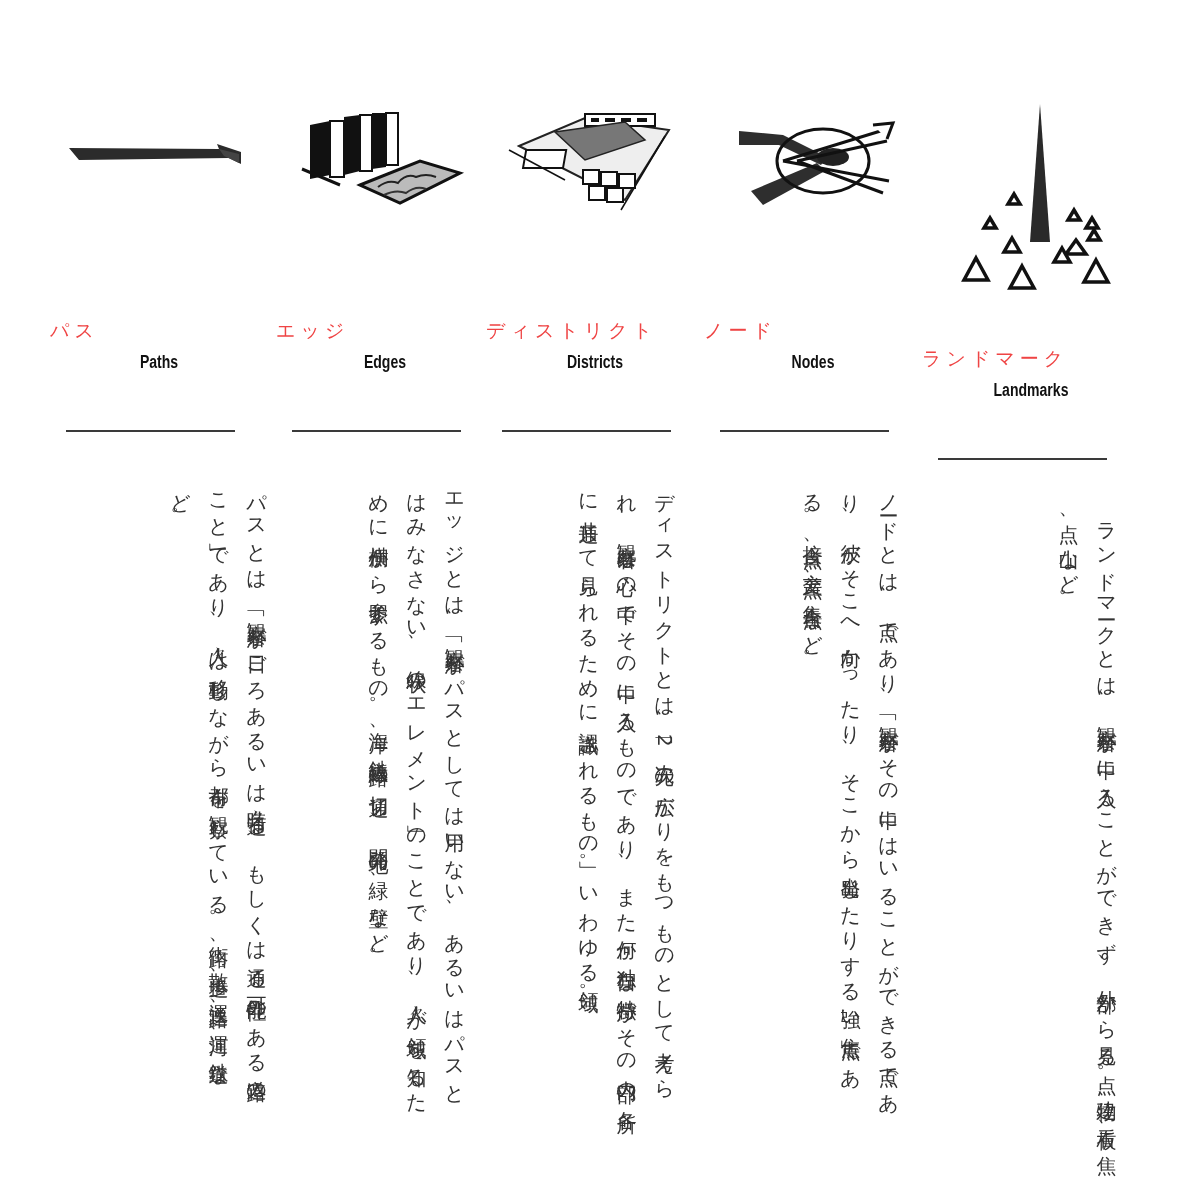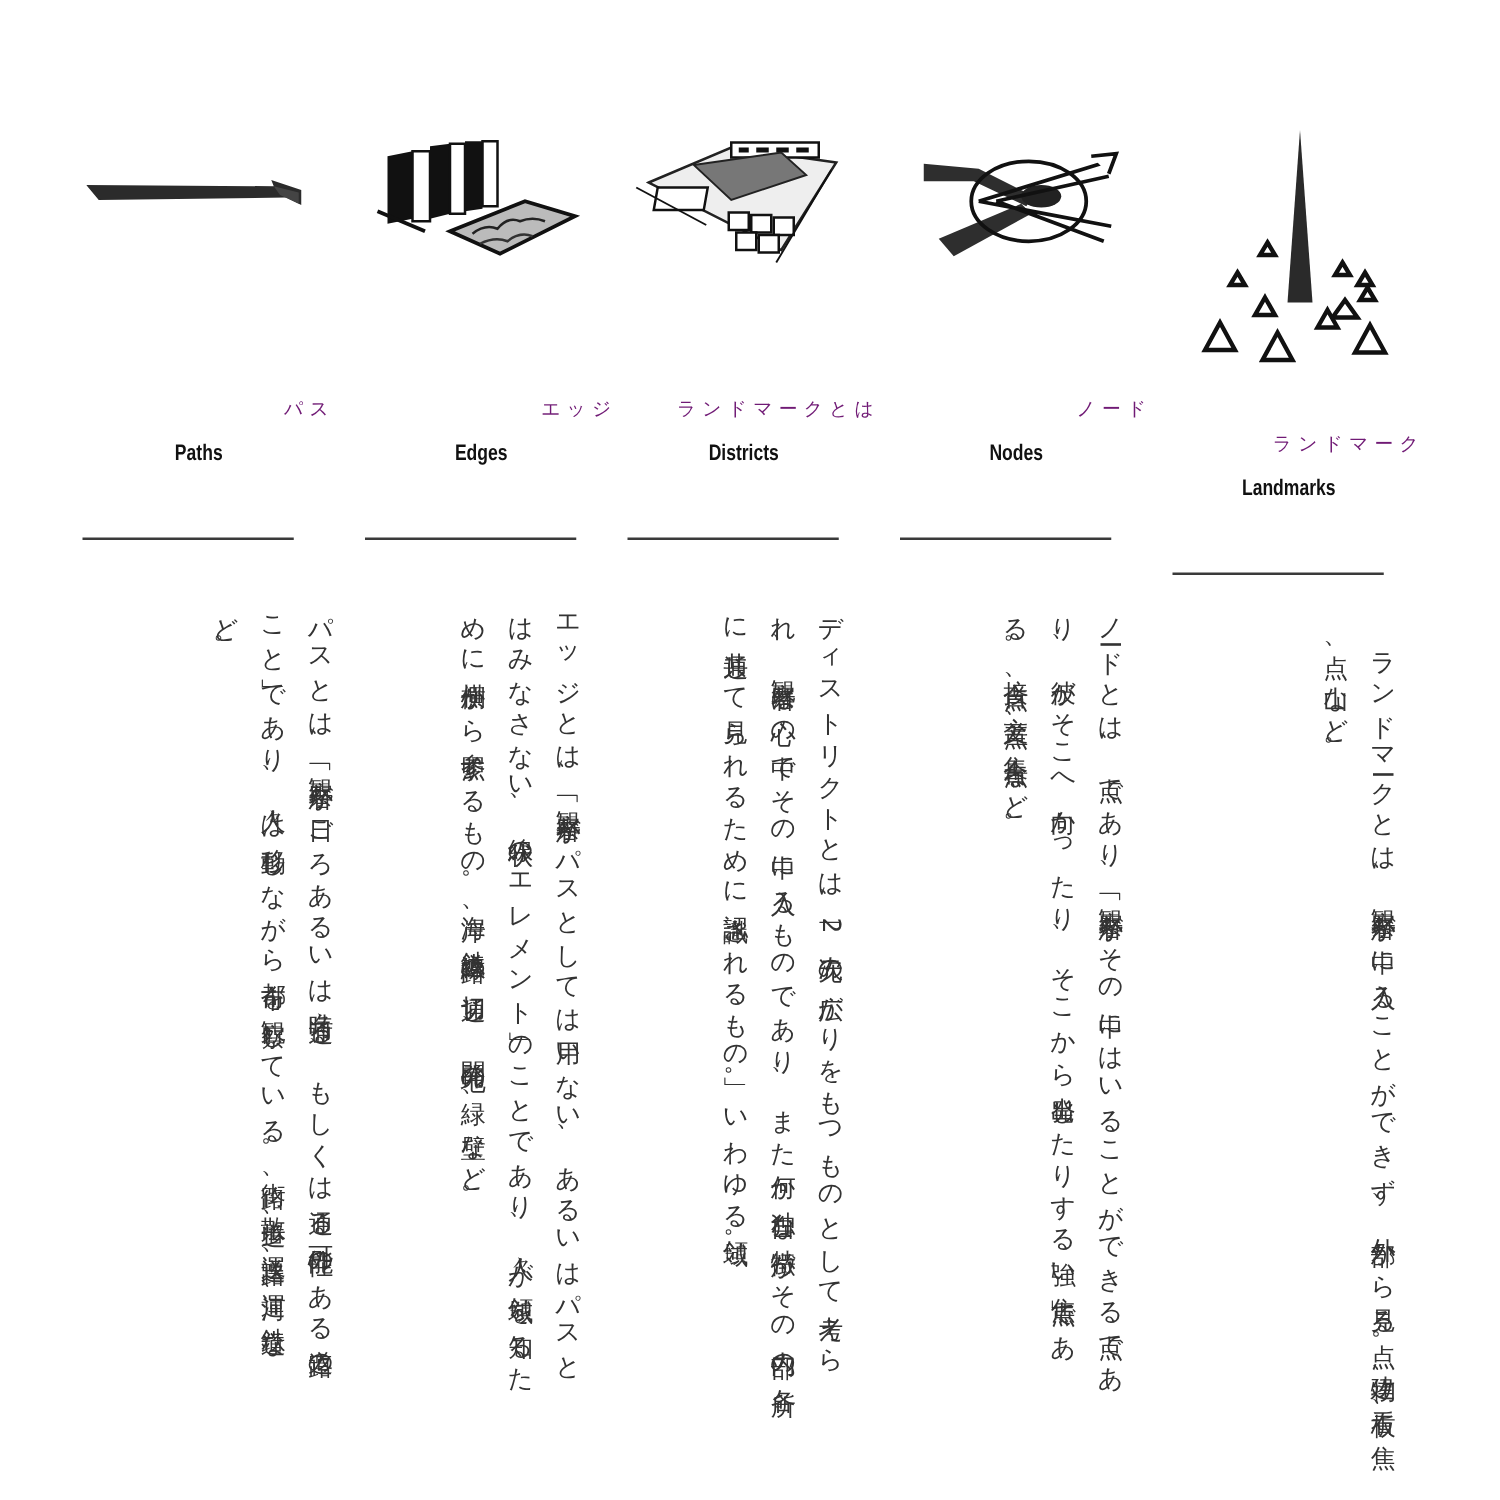--- a/index.html
+++ b/index.html
@@ -1,19 +1,19 @@
 <!DOCTYPE html>
 <html><head>
   <meta charset="utf-8">
   <style>
     html, body { margin: 0; padding: 0; background: #ffffff; }
     body { width: 1200px; height: 1200px; position: relative; overflow: hidden; font-family: "DejaVu Sans", sans-serif; color: #2a2a2a; }
     .col { position: absolute; top: 0; width: 218px; height: 1200px; }
     .icon-wrap { position: absolute; top: 40px; left: 0; width: 218px; height: 240px; display: flex; align-items: center; justify-content: center; }
-    .jp-title { position: absolute; top: 318px; left: 0; width: 218px; text-align: right; font-size: 15px; letter-spacing: 5px; color: #701a75; }
+    .jp-title { position: absolute; top: 318px; left: 0; width: 218px; text-align: left; font-size: 19px; letter-spacing: 5px; color: #ef4444; }
     .en-title { position: absolute; top: 352px; left: 0; width: 218px; text-align: center; font-family: "Liberation Sans", sans-serif; font-size: 18px; font-weight: bold; transform: scaleX(0.78); color: #111; }
     .rule { position: absolute; top: 430px; left: 16px; width: 169px; height: 2px; background: #3a3a3a; }
     .body-text { position: absolute; top: 480px; right: 30px; height: 640px; writing-mode: vertical-rl; font-size: 20px; line-height: 38px; letter-spacing: 2.6px; color: #333; text-align: start; }
   </style>
 </head>
 <body>
 
 <div class="col" style="left:50px;">
   <div class="icon-wrap">
     <svg width="180" height="60" viewBox="0 0 180 60">
@@ -60,21 +60,21 @@
       <rect x="30" y="50" width="40" height="18" fill="#fff" stroke="#111" stroke-width="2" transform="skewX(-10)"></rect>
       <rect x="78" y="70" width="16" height="14" fill="#fff" stroke="#111" stroke-width="2"></rect>
       <rect x="96" y="72" width="16" height="14" fill="#fff" stroke="#111" stroke-width="2"></rect>
       <rect x="114" y="74" width="16" height="14" fill="#fff" stroke="#111" stroke-width="2"></rect>
       <rect x="84" y="86" width="16" height="14" fill="#fff" stroke="#111" stroke-width="2"></rect>
       <rect x="102" y="88" width="16" height="14" fill="#fff" stroke="#111" stroke-width="2"></rect>
       <line x1="4" y1="50" x2="60" y2="80" stroke="#111" stroke-width="1.5"></line>
       <line x1="160" y1="36" x2="116" y2="110" stroke="#111" stroke-width="1.5"></line>
     </svg>
   </div>
-  <div class="jp-title">ランドマークとは</div>
+  <div class="jp-title">ディストリクト</div>
   <div class="en-title">Districts</div>
   <div class="rule"></div>
   <div class="body-text" style="right:20px;">ディストリクトとは、「2次元の広がりをもつものとして考えられ、観察者は心の中でその中に入るものであり、また何か独自な特徴がその内部の各所に共通して見られるために認識されるもの」。いわゆる領域。</div>
 </div>
 
 <div class="col" style="left:704px;">
   <div class="icon-wrap">
     <svg width="180" height="110" viewBox="0 0 180 110">
       <polygon points="16,30 70,34 130,60 40,78 30,90 20,78" fill="#333" opacity="0"></polygon>
       <polygon points="16,26 60,30 104,52 98,60 56,40 16,40" fill="#2e2e2e"></polygon>

